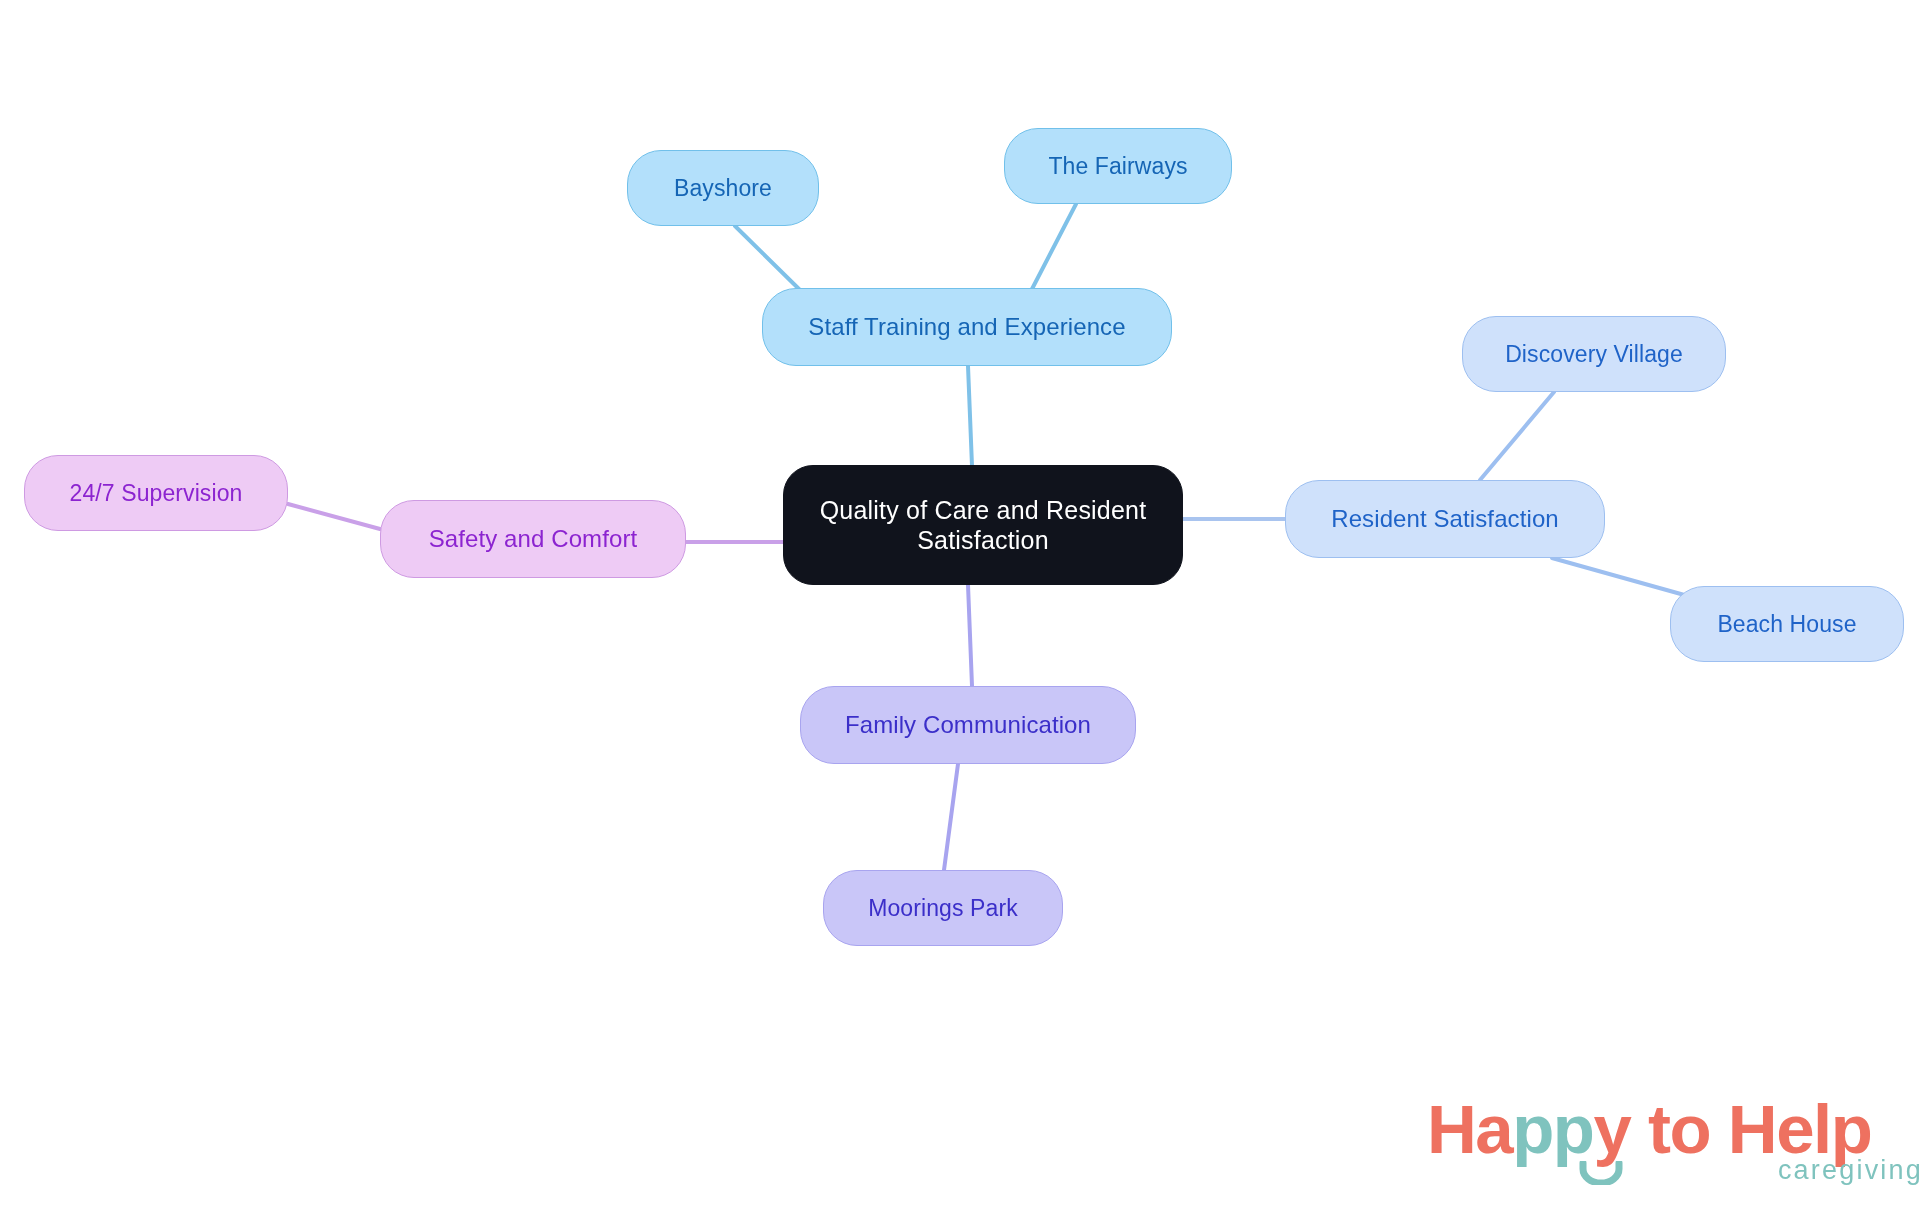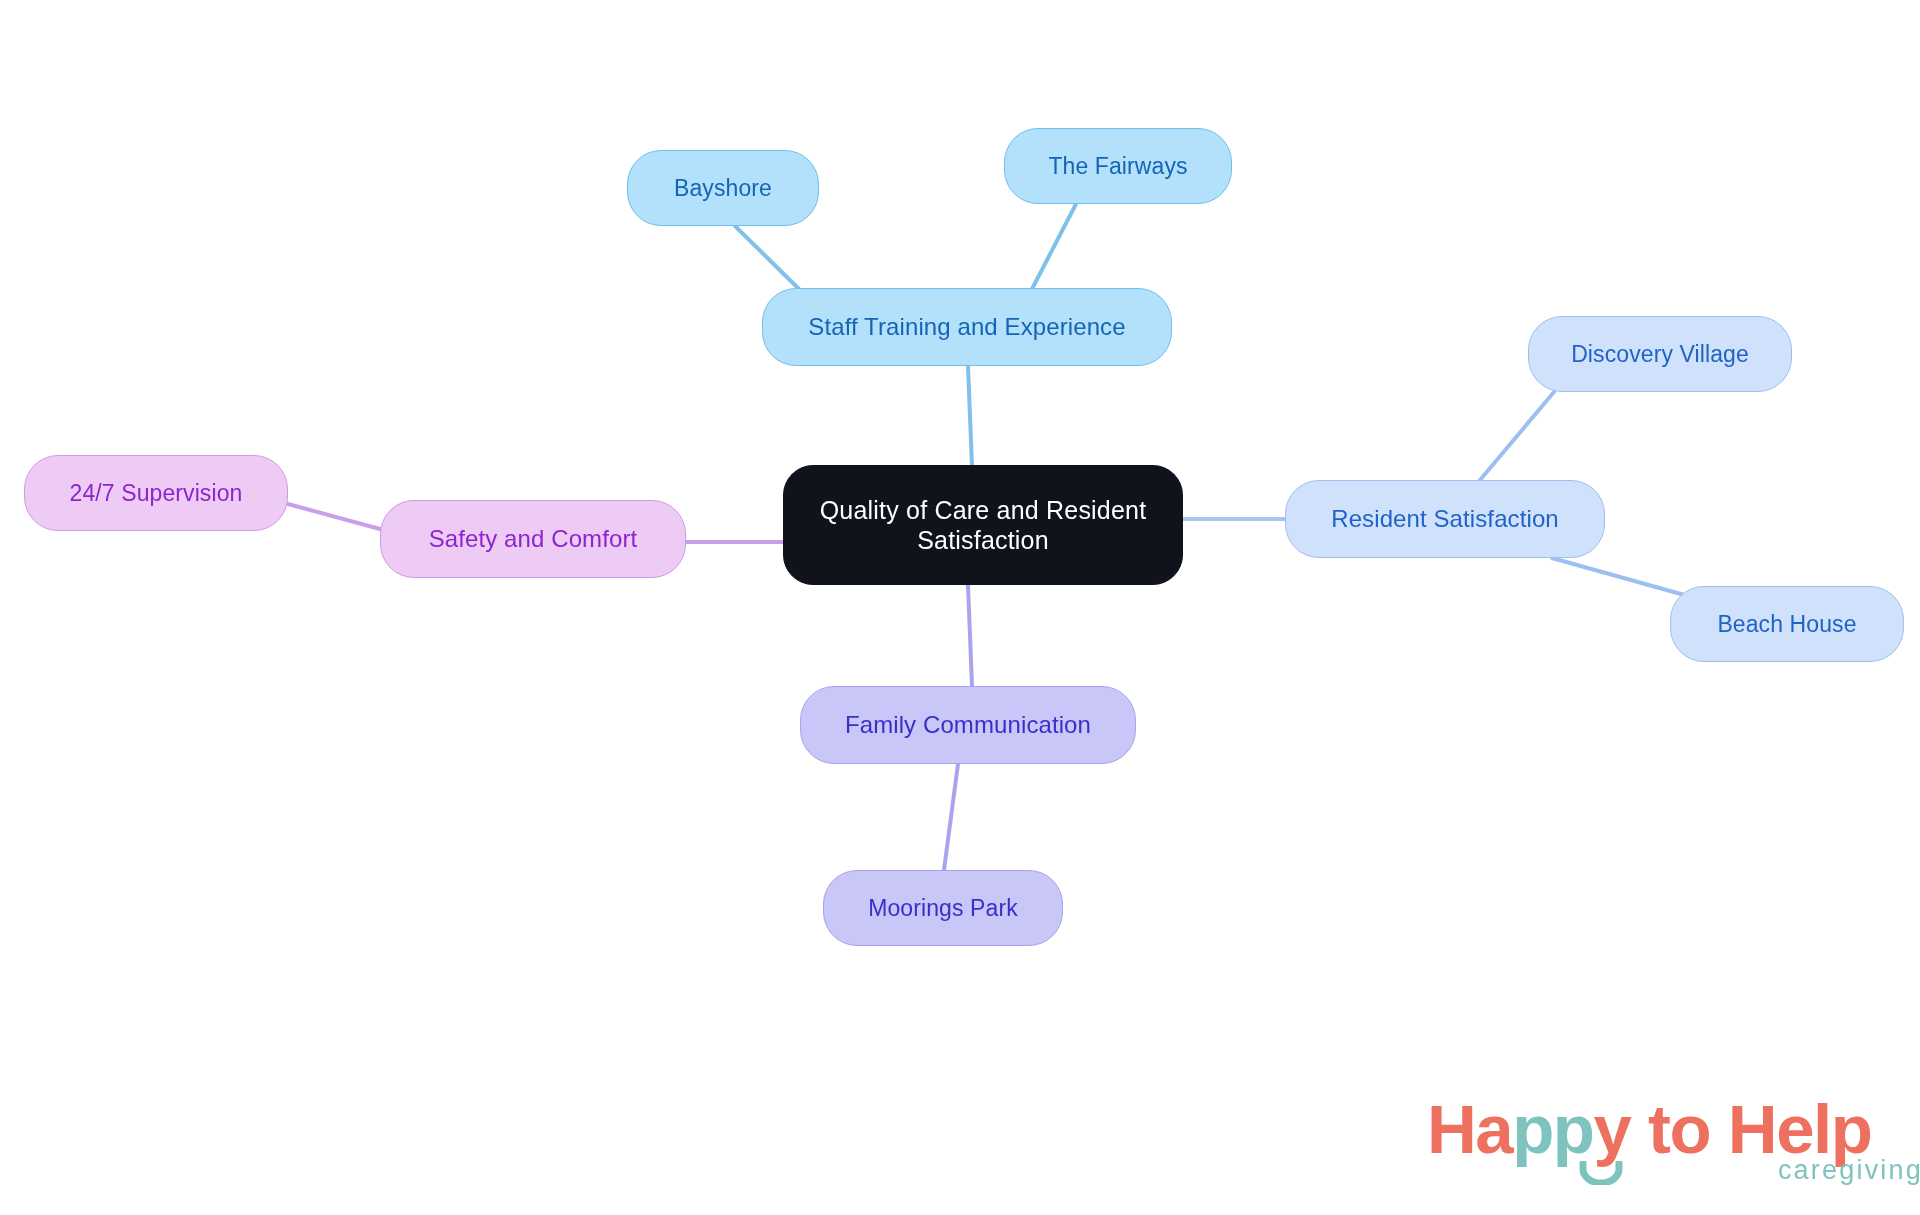--- a/index.html
+++ b/index.html
@@ -143,21 +143,21 @@
   </div>
 
   <div class="node cyan leaf" style="left:627px; top:150px; width:192px; height:76px;">
     <span>Bayshore</span>
   </div>
 
   <div class="node cyan branch" style="left:762px; top:288px; width:410px; height:78px;">
     <span>Staff Training and Experience</span>
   </div>
 
-  <div class="node periwinkle leaf" style="left:1528px; top:316px; width:264px; height:76px;justify-content:center;">
+  <div class="node periwinkle leaf" style="left:1462px; top:316px; width:264px; height:76px;justify-content:center;">
     <span>Discovery Village</span>
   </div>
 
   <div class="node periwinkle branch" style="left:1285px; top:480px; width:320px; height:78px;">
     <span>Resident Satisfaction</span>
   </div>
 
   <div class="node periwinkle leaf" style="left:1670px; top:586px; width:234px; height:76px;">
     <span>Beach House</span>
   </div>

